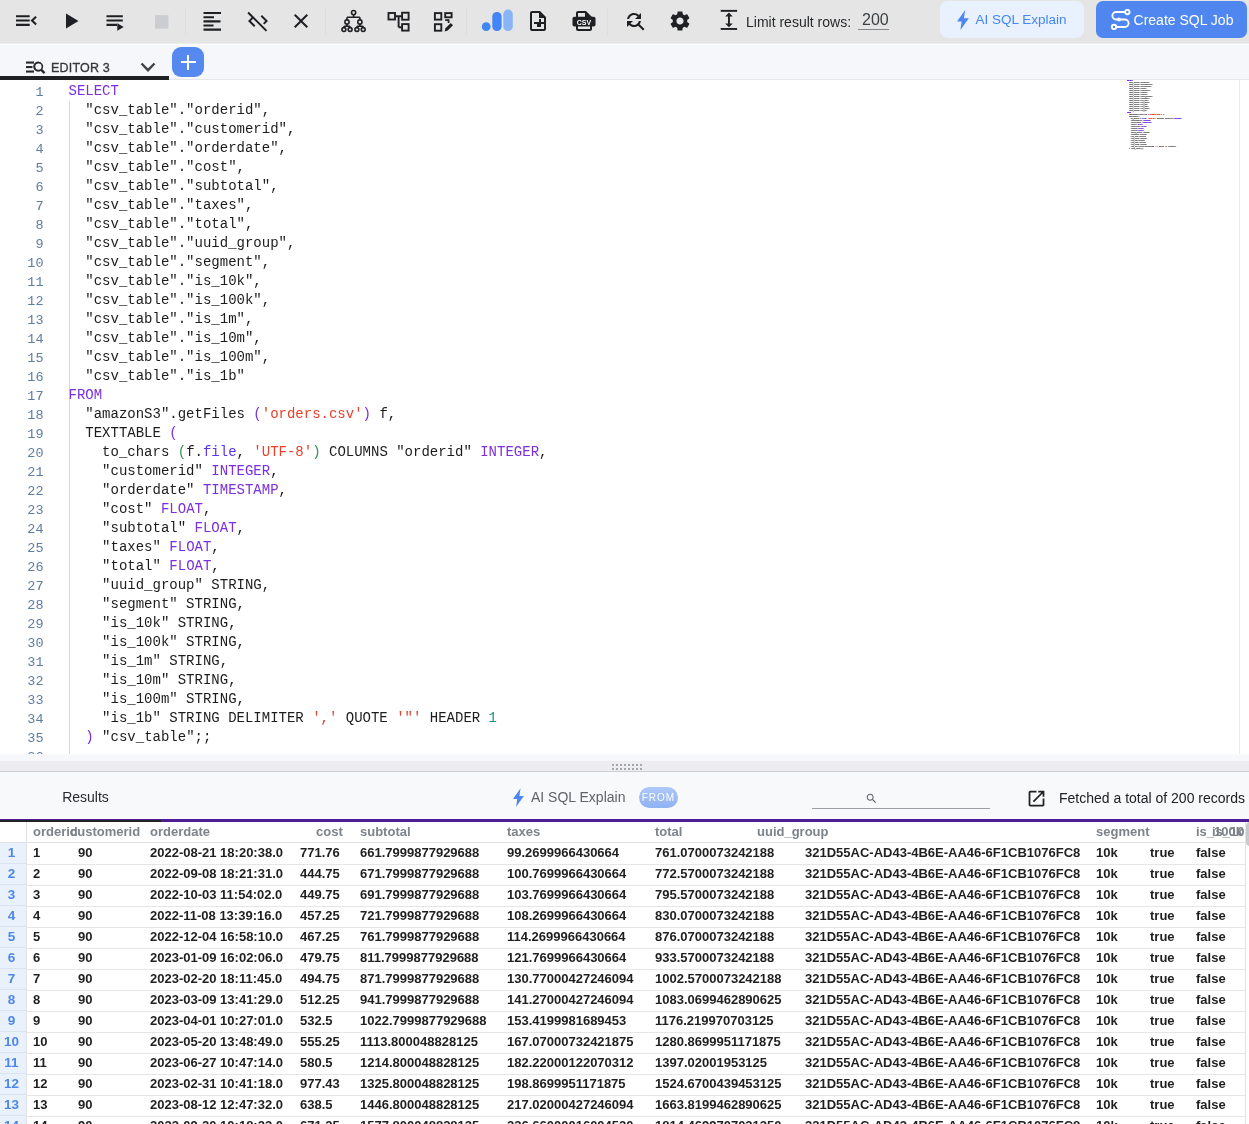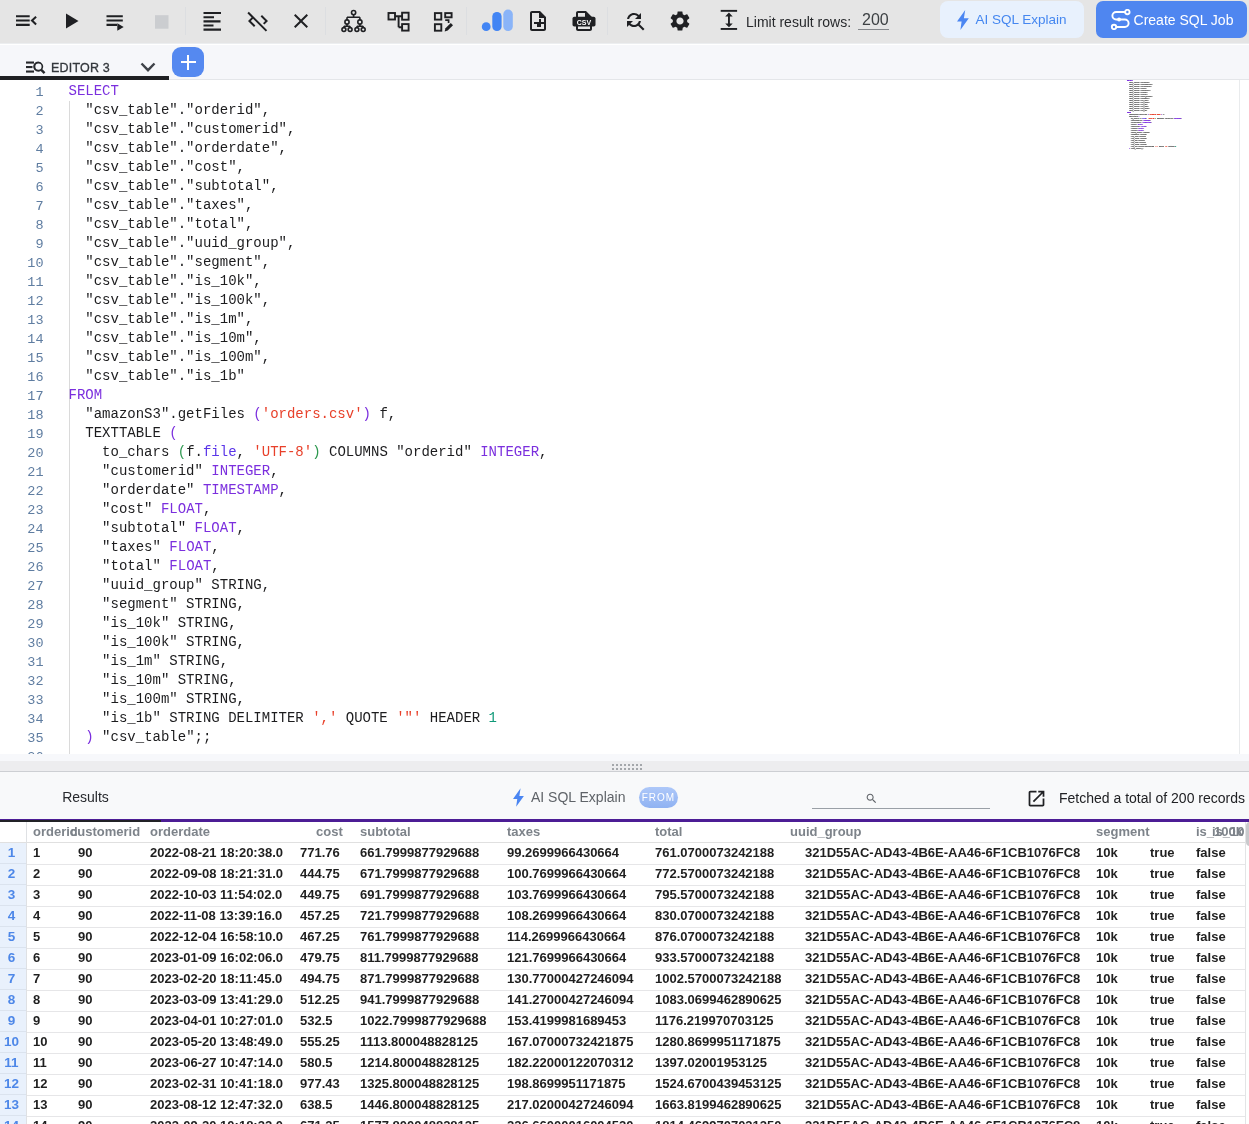--- a/index.html
+++ b/index.html
@@ -267,21 +267,21 @@
 <div id="searchline"></div>
 <div id="fetched">Fetched a total of 200 records</div>
 <div id="grid">
   <div class="hcell" style="left:33px">orderid</div>
   <div class="hcell" style="left:70px">customerid</div>
   <div class="hcell" style="left:150px">orderdate</div>
   <div class="hcell" style="left:316px">cost</div>
   <div class="hcell" style="left:360px">subtotal</div>
   <div class="hcell" style="left:507px">taxes</div>
   <div class="hcell" style="left:655px">total</div>
-  <div class="hcell" style="left:790px">uuid_group</div>
+  <div class="hcell" style="left:757px">uuid_group</div>
   <div class="hcell" style="left:1096px">segment</div>
   <div class="hcell" style="left:1212px">is_10k</div>
   <div class="hcell" style="left:1196px">is_100k</div>
   <div id="gridhb"></div>
   <div id="rownums">
       <div class="rn">1</div>
       <div class="rn">2</div>
       <div class="rn">3</div>
       <div class="rn">4</div>
       <div class="rn">5</div>

